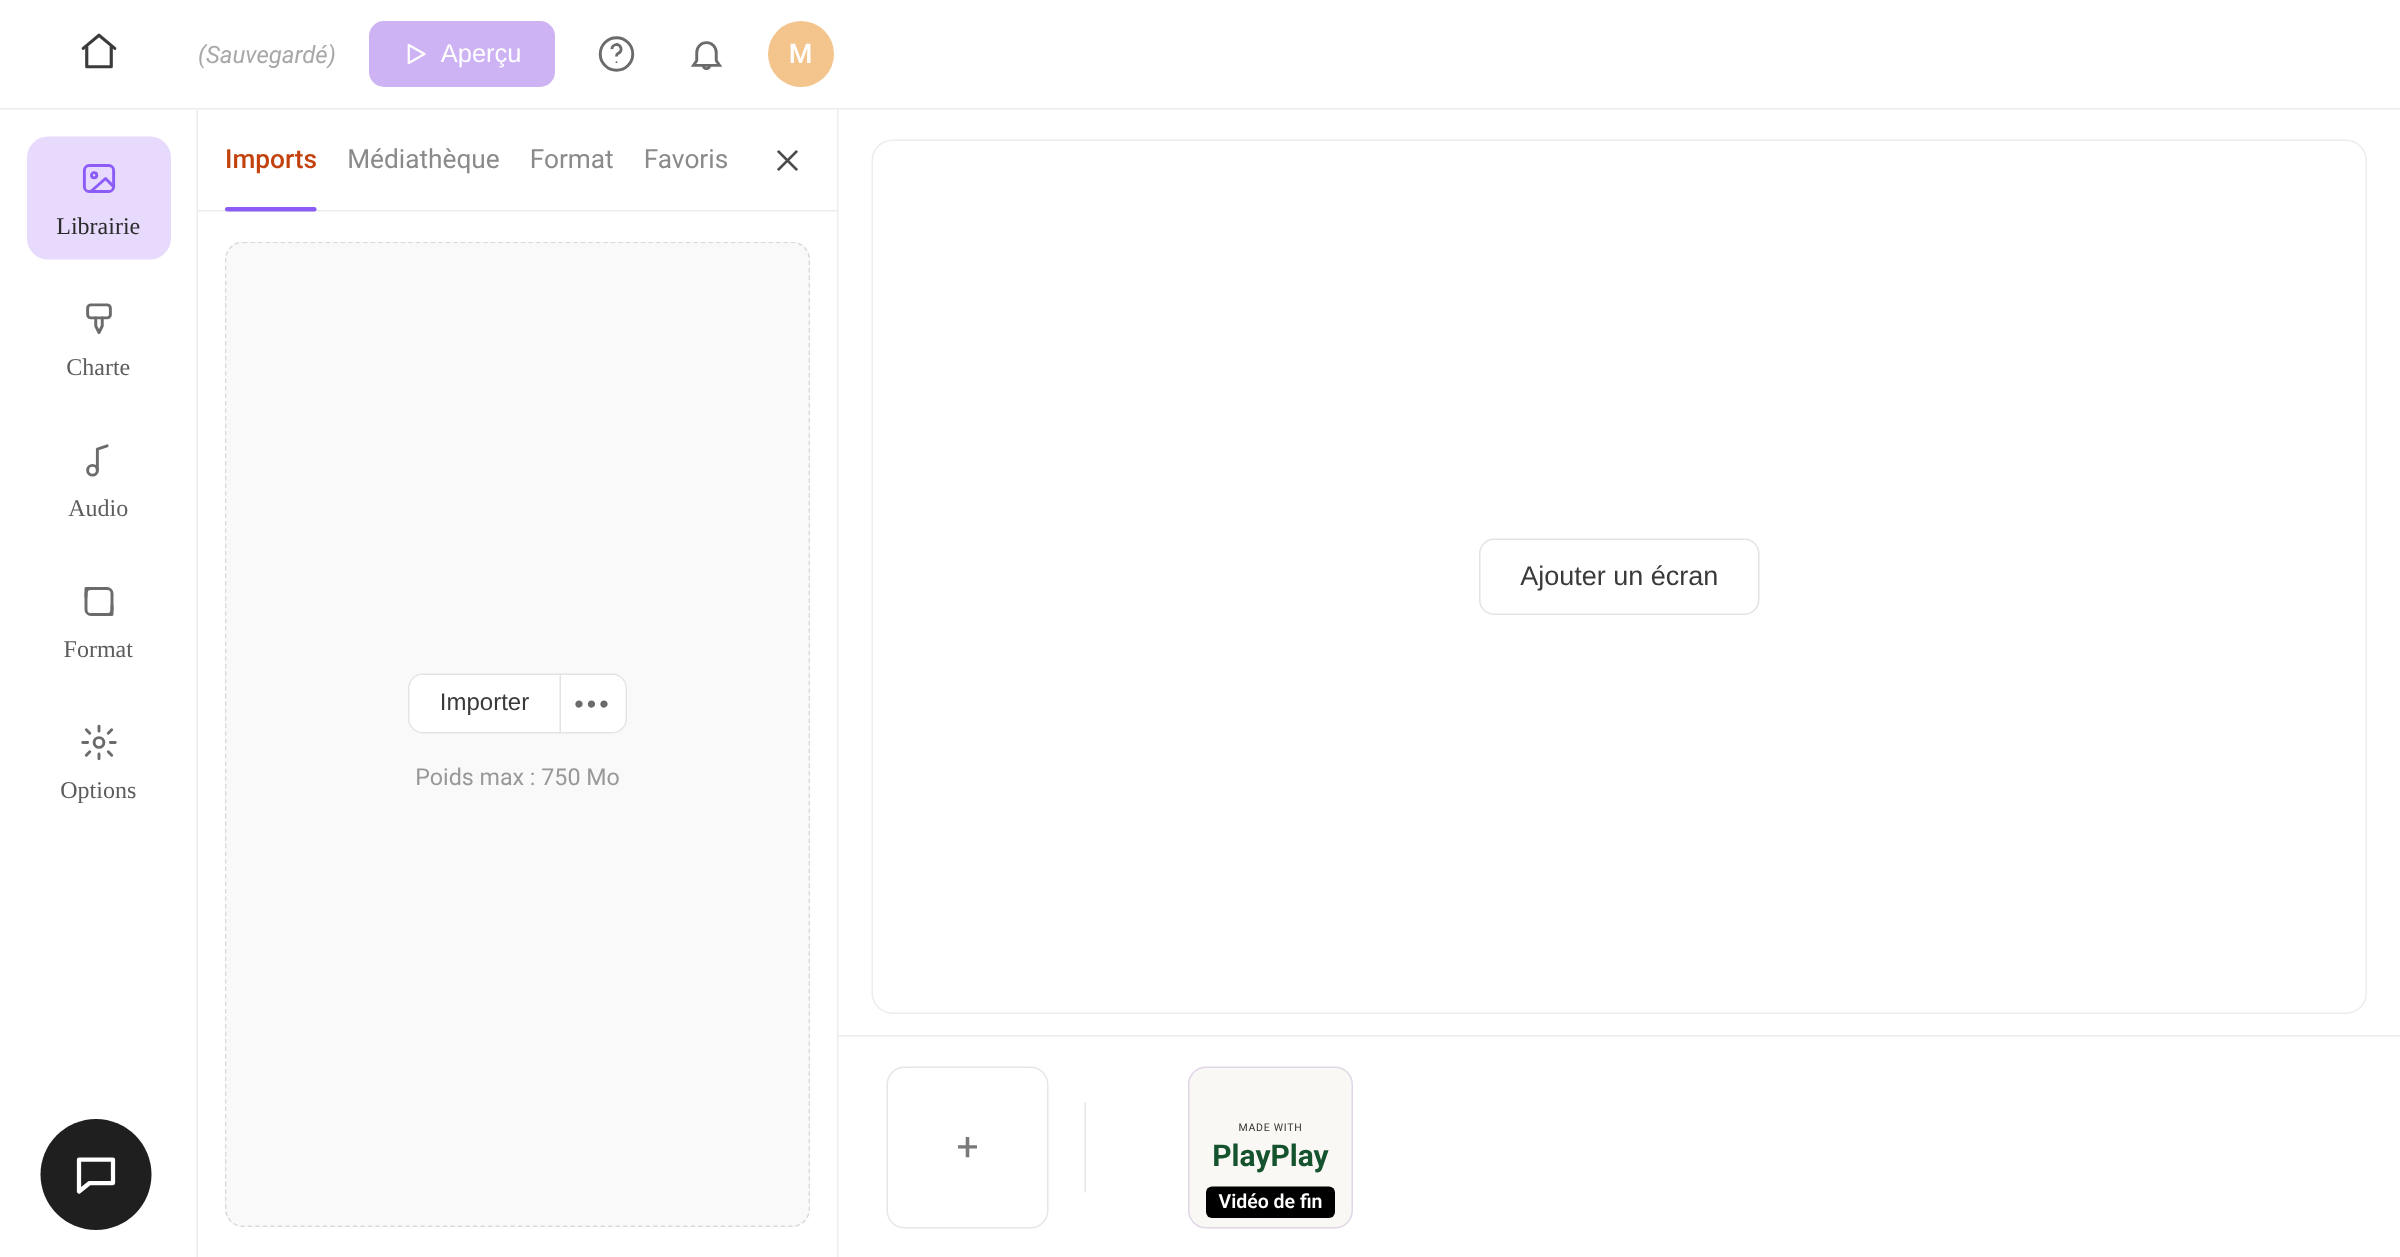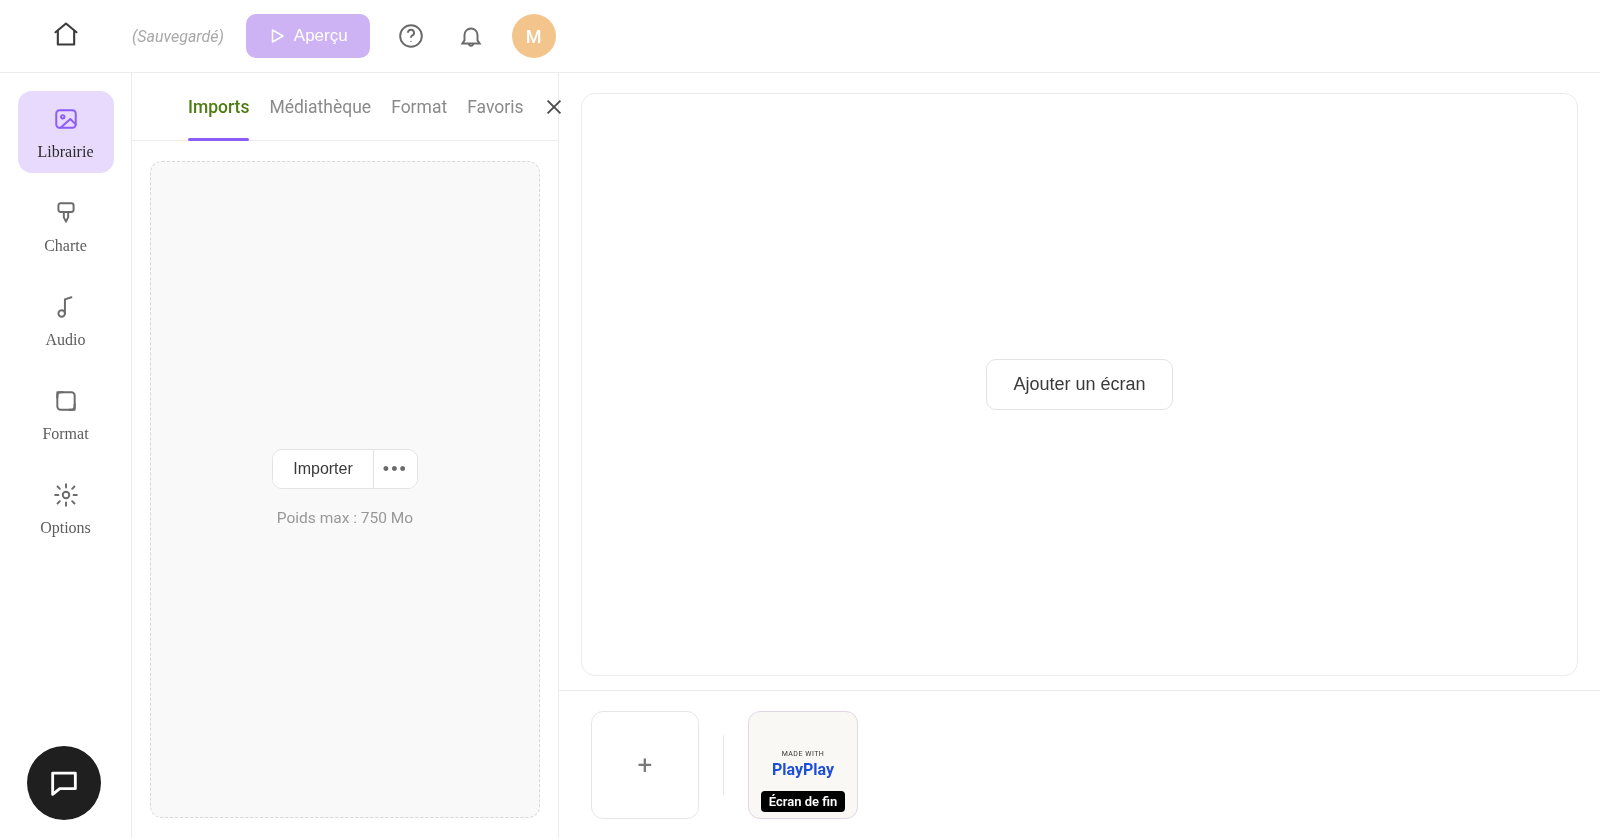--- a/index.html
+++ b/index.html
@@ -128,21 +128,21 @@
   }
   .tab {
     font-size: 17.5px;
     color: #8a8a8a;
     cursor: pointer;
     height: 100%;
     display:flex;
     align-items:center;
     position:relative;
   }
-  .tab.active { color: #4d7c0f; font-weight: 500; margin-left: 38px; }
+  .tab.active { color: #c2410c; font-weight: 500; }
   .tab.active::after {
     content:"";
     position:absolute;
     left:0; right:0; bottom:-1px;
     height:3px;
     background:#8b5cf6;
     border-radius:2px;
   }
   .panel-close {
     margin-left:auto;
@@ -246,23 +246,24 @@
     border:1px solid #e0d6e6;
     border-radius:12px;
     background:#faf8f4;
     position:relative;
     display:flex;
     flex-direction:column;
     align-items:center;
     justify-content:center;
     cursor:pointer;
     overflow:hidden;
+    margin-left:44px;
   }
   .tl-slide .madewith { font-size:7px; color:#333; letter-spacing:0.5px; }
-  .tl-slide .brand { font-size:16px; font-weight:700; color:#1d4ed8; margin-top:2px; }
+  .tl-slide .brand { font-size:20px; font-weight:700; color:#14532d; margin-top:2px; }
   .tl-slide-label {
     position:absolute;
     bottom:6px;
     background:#000000;
     color:#ffffff;
     font-size:13px;
     padding:3px 8px;
     border-radius:4px;
     font-weight:600;
   }
@@ -399,18 +400,18 @@
       </div>
     </div>
     <div class="timeline">
       <div class="tl-add">
         <span>+</span>
       </div>
       <div class="tl-divider"></div>
       <div class="tl-slide">
         <span class="madewith">MADE WITH</span>
         <span class="brand">PlayPlay</span>
-        <span class="tl-slide-label">Écran de fin</span>
+        <span class="tl-slide-label">Vidéo de fin</span>
       </div>
     </div>
   </div>
 
 </div>
 
 </body></html>

